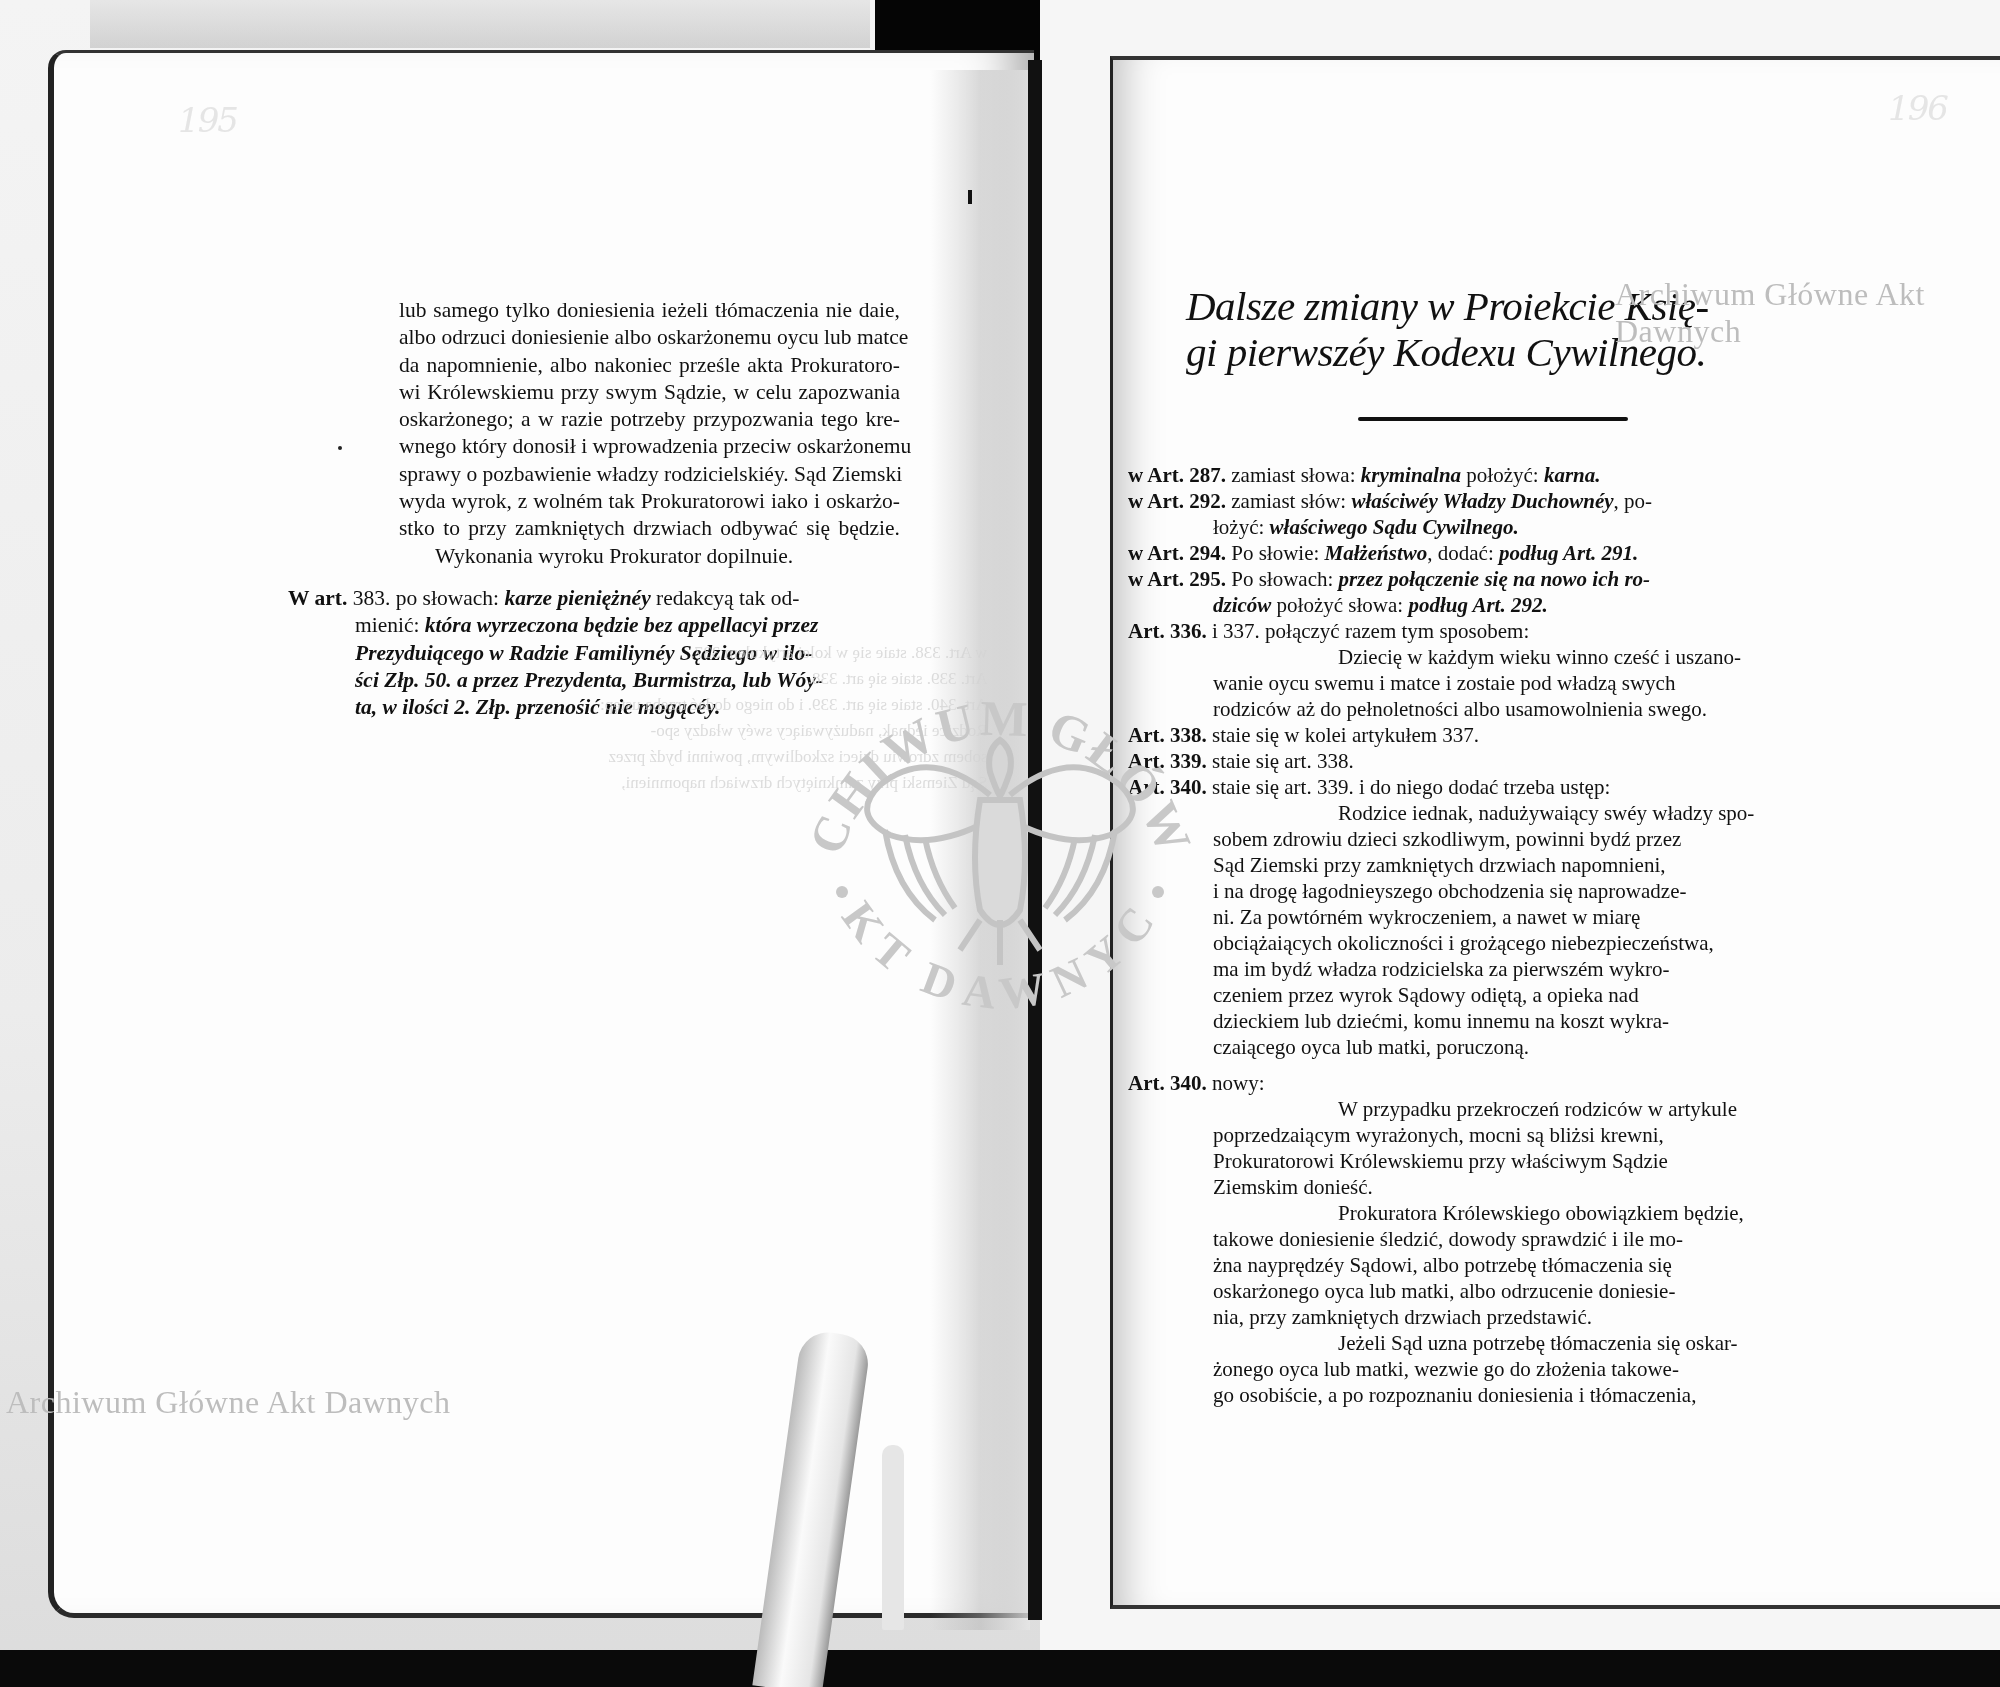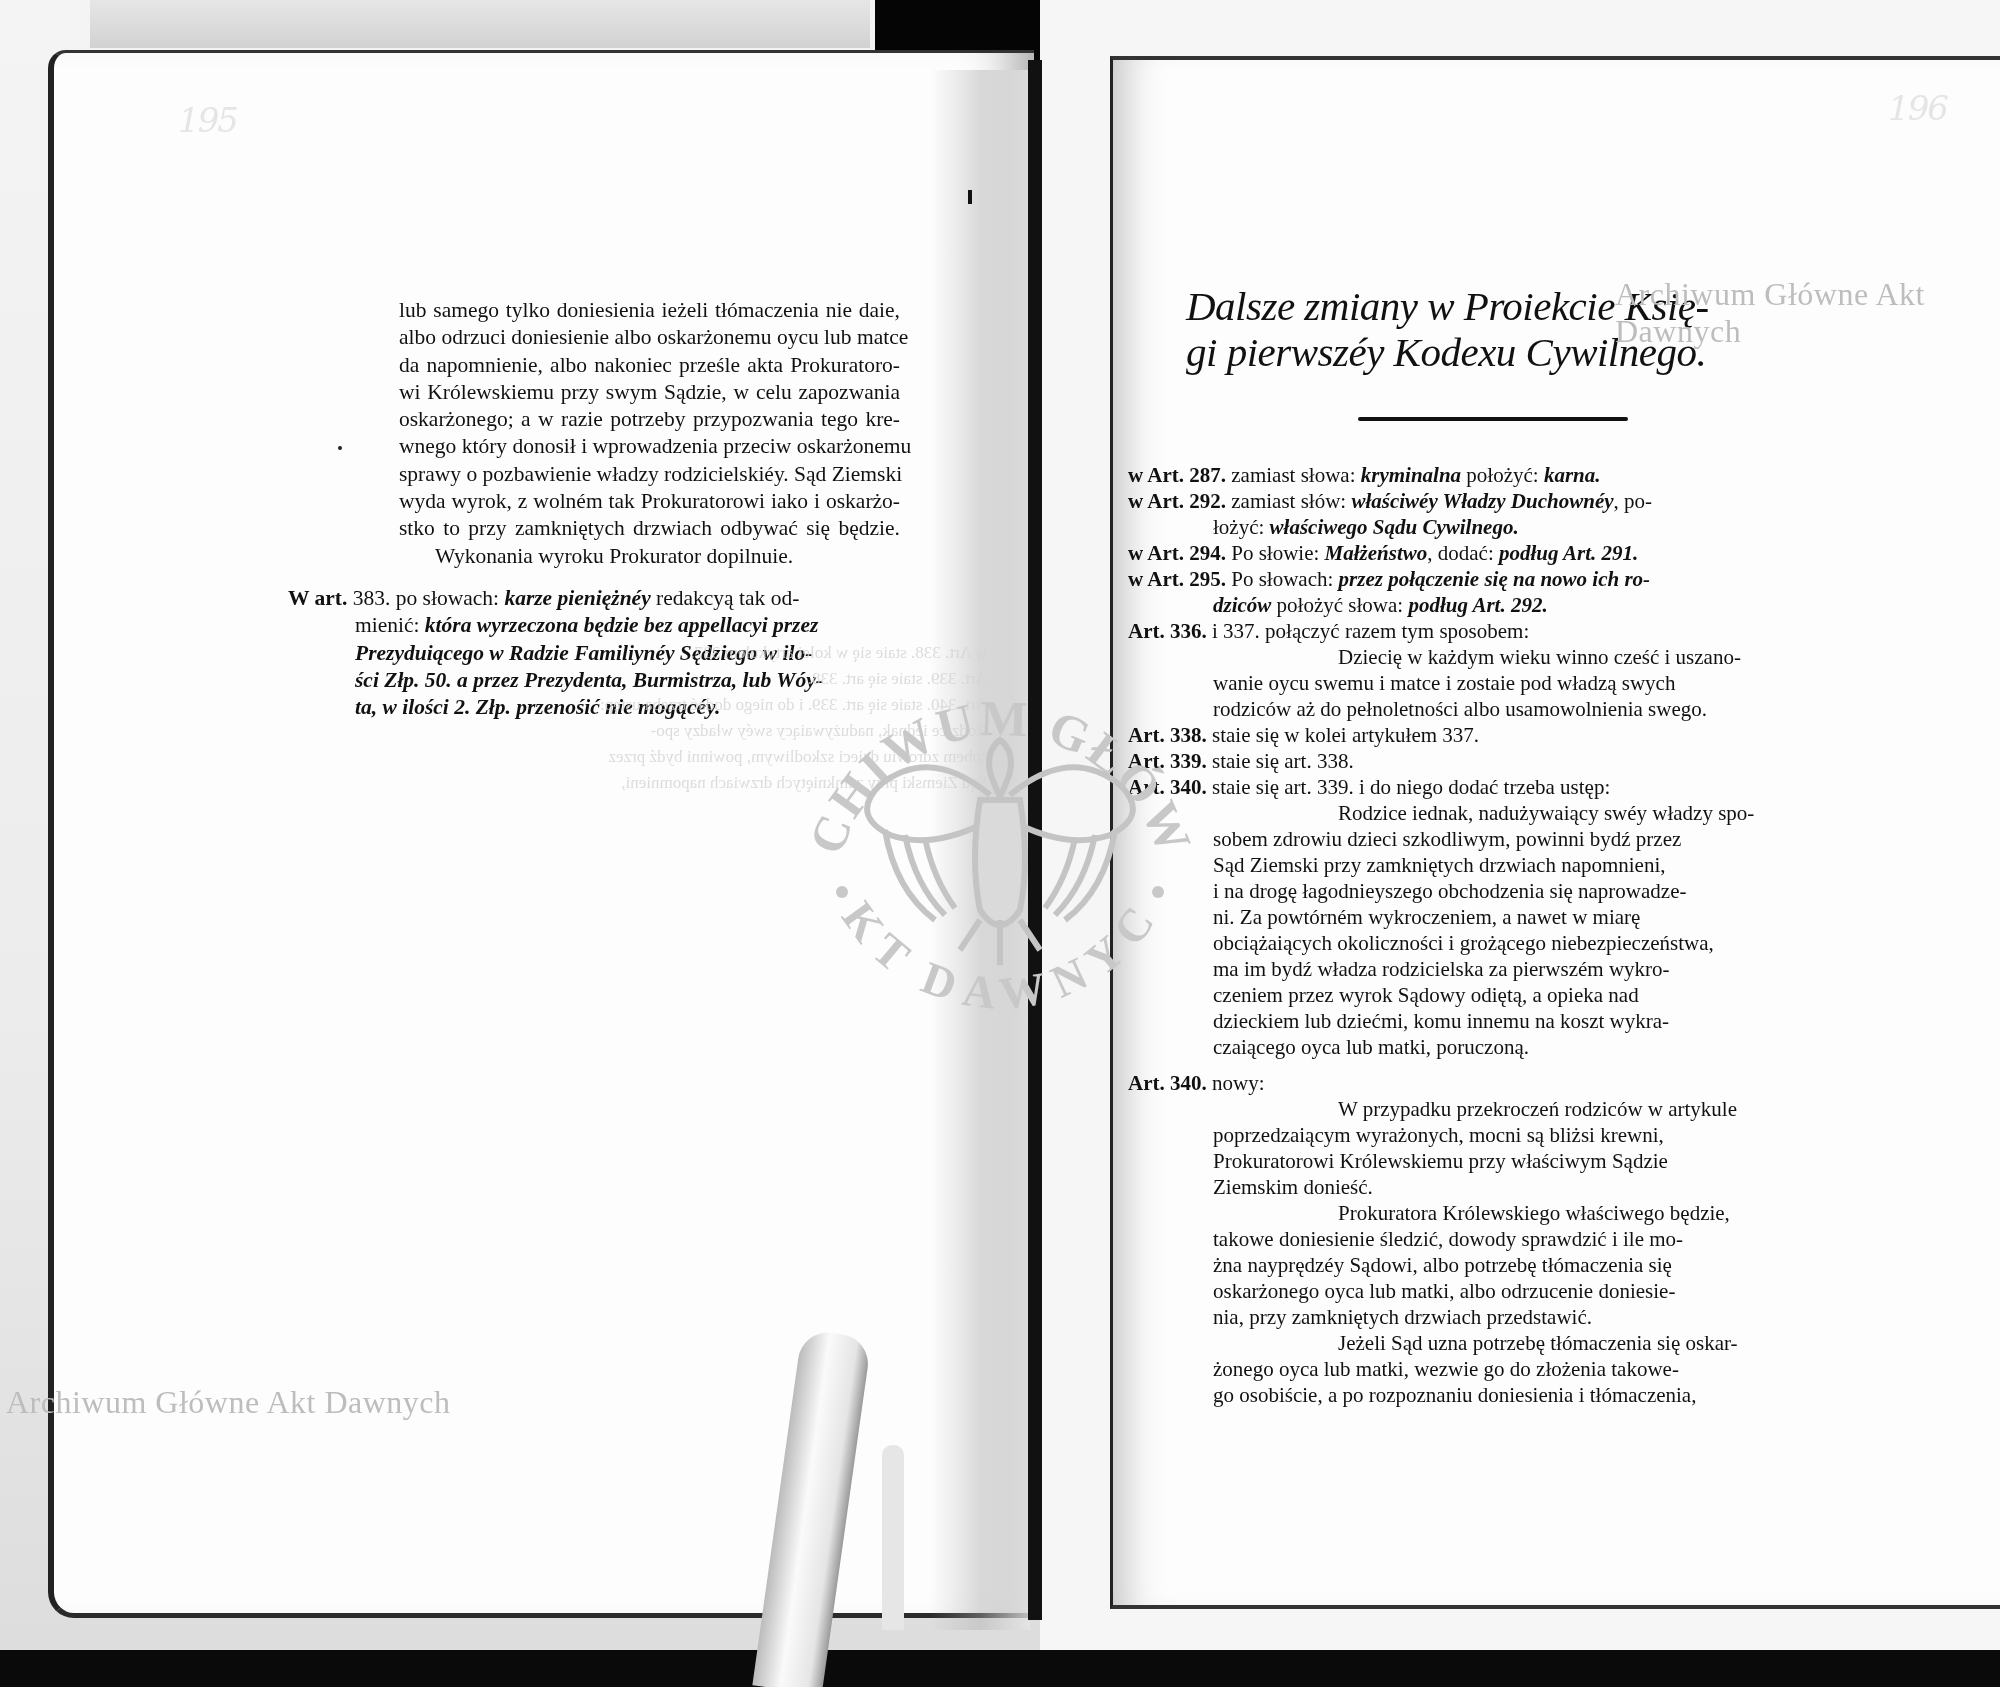--- a/index.html
+++ b/index.html
@@ -207,21 +207,21 @@
     <span class="line indent-cont"><span>obciążaiących okoliczności i grożącego niebezpieczeństwa,</span></span>
     <span class="line indent-cont"><span>ma im bydź władza rodzicielska za pierwszém wykro-</span></span>
     <span class="line indent-cont"><span>czeniem przez wyrok Sądowy odiętą, a opieka nad</span></span>
     <span class="line indent-cont"><span>dzieckiem lub dziećmi, komu innemu na koszt wykra-</span></span>
     <span class="line indent-cont"><span>czaiącego oyca lub matki, poruczoną.</span></span>
     <span class="line" style="margin-top: 10px;"><span class="b">Art. 340.</span><span> nowy:</span></span>
     <span class="line indent-para"><span>W przypadku przekroczeń rodziców w artykule</span></span>
     <span class="line indent-cont"><span>poprzedzaiącym wyrażonych, mocni są bliżsi krewni,</span></span>
     <span class="line indent-cont"><span>Prokuratorowi Królewskiemu przy właściwym Sądzie</span></span>
     <span class="line indent-cont"><span>Ziemskim donieść.</span></span>
-    <span class="line indent-para"><span>Prokuratora Królewskiego właściwego będzie,</span></span>
+    <span class="line indent-para"><span>Prokuratora Królewskiego obowiązkiem będzie,</span></span>
     <span class="line indent-cont"><span>takowe doniesienie śledzić, dowody sprawdzić i ile mo-</span></span>
     <span class="line indent-cont"><span>żna nayprędzéy Sądowi, albo potrzebę tłómaczenia się</span></span>
     <span class="line indent-cont"><span>oskarżonego oyca lub matki, albo odrzucenie doniesie-</span></span>
     <span class="line indent-cont"><span>nia, przy zamkniętych drzwiach przedstawić.</span></span>
     <span class="line indent-para"><span>Jeżeli Sąd uzna potrzebę tłómaczenia się oskar-</span></span>
     <span class="line indent-cont"><span>żonego oyca lub matki, wezwie go do złożenia takowe-</span></span>
     <span class="line indent-cont"><span>go osobiście, a po rozpoznaniu doniesienia i tłómaczenia,</span></span>
   </div>
 
 <div class="watermark-text wm-top">Archiwum Główne Akt Dawnych</div>

